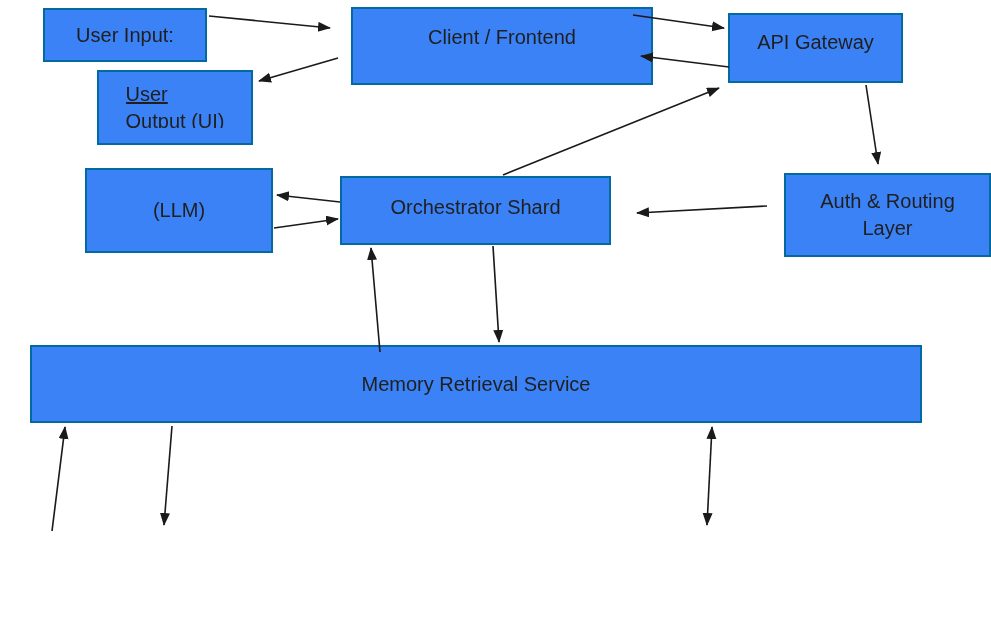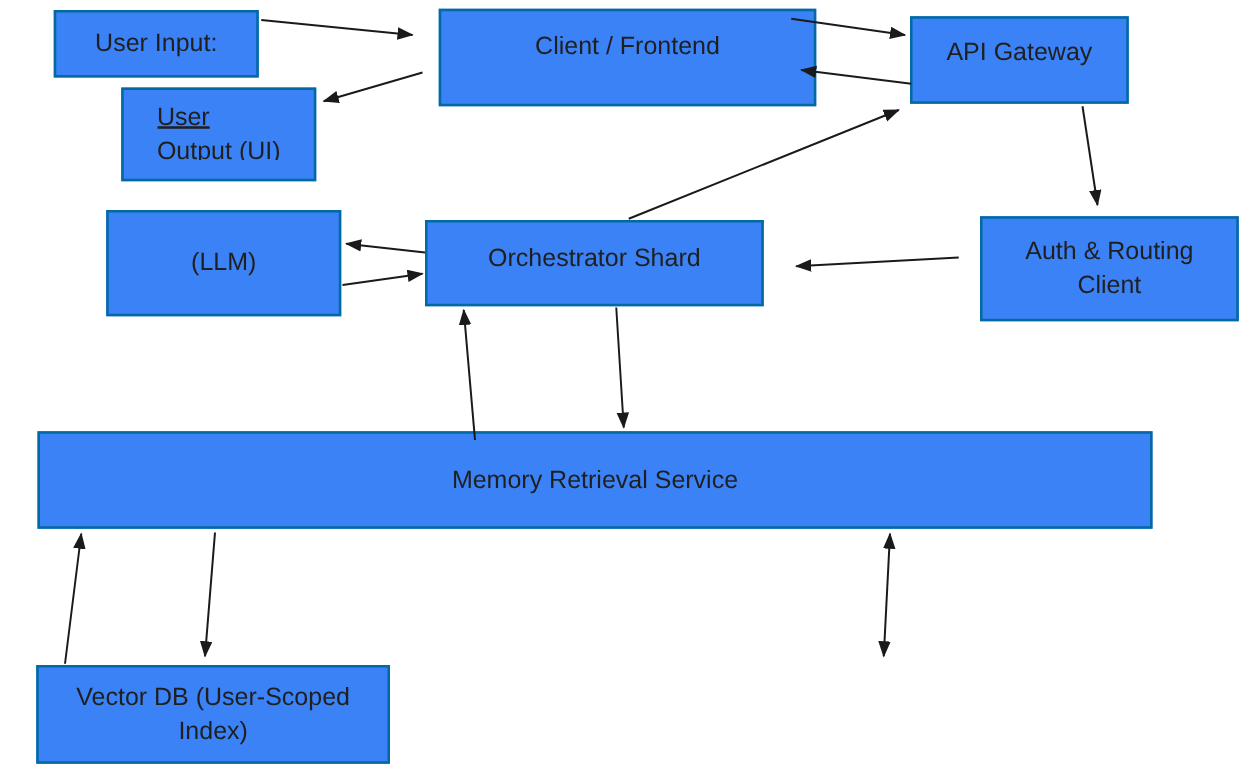--- a/index.html
+++ b/index.html
@@ -60,31 +60,27 @@
   <div class="node" style="left:85px; top:168px; width:188px; height:85px;">
     <span>(LLM)</span>
   </div>
 
   <div class="node" style="left:340px; top:176px; width:271px; height:69px; padding-bottom:6px;">
     <span>Orchestrator Shard</span>
   </div>
 
   <div class="node" style="left:768px; top:173px; width:207px; height:84px;margin-left:16px;">
     <span>Auth &amp; Routing</span>
-    <span>Client</span>
+    <span>Layer</span>
   </div>
 
   <div class="node" style="left:30px; top:345px; width:892px; height:78px; ">
     <span>Memory Retrieval Service</span>
   </div>
 
-  <div class="node" style="left:29px; top:532px; width:283px; height:79px;">
-    <span>Vector DB (User-Scoped</span>
-    <span>Index)</span>
-  </div>
 
 
   <svg id="arrows" width="991" height="620" viewBox="0 0 991 620" xmlns="http://www.w3.org/2000/svg">
     <defs>
       <marker id="mEnd" markerUnits="userSpaceOnUse" markerWidth="16" markerHeight="12" refX="12" refY="5" orient="auto">
         <path d="M0,0 L13,5 L0,10 Z" fill="#1a1a1a"></path>
       </marker>
       <marker id="mStart" markerUnits="userSpaceOnUse" markerWidth="16" markerHeight="12" refX="12" refY="5" orient="auto-start-reverse">
         <path d="M0,0 L13,5 L0,10 Z" fill="#1a1a1a"></path>
       </marker>

